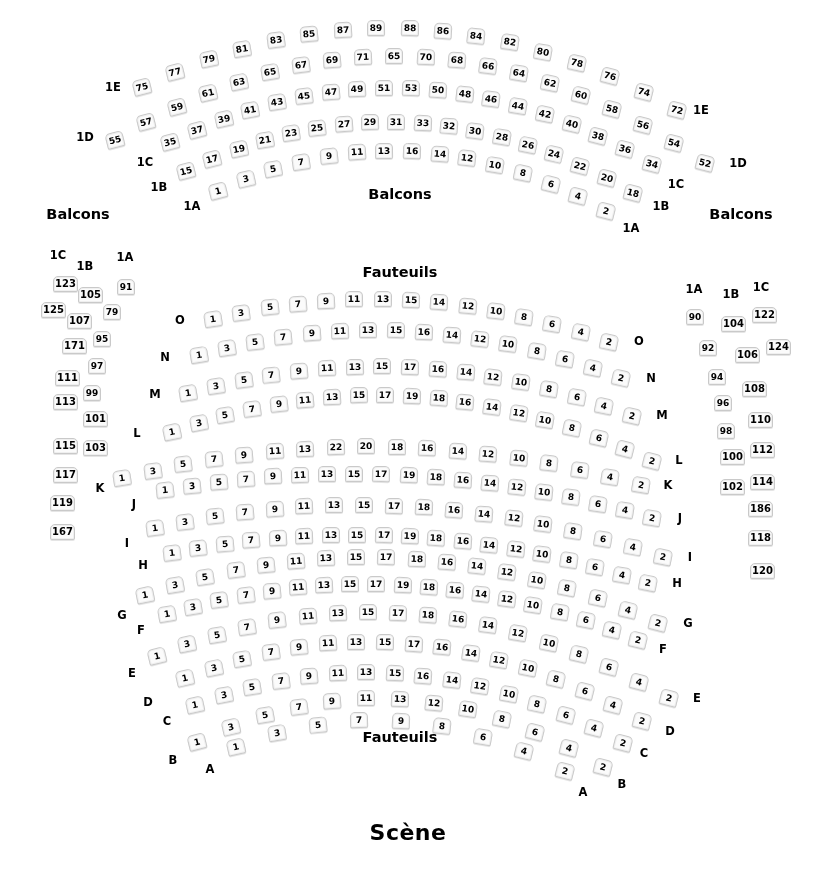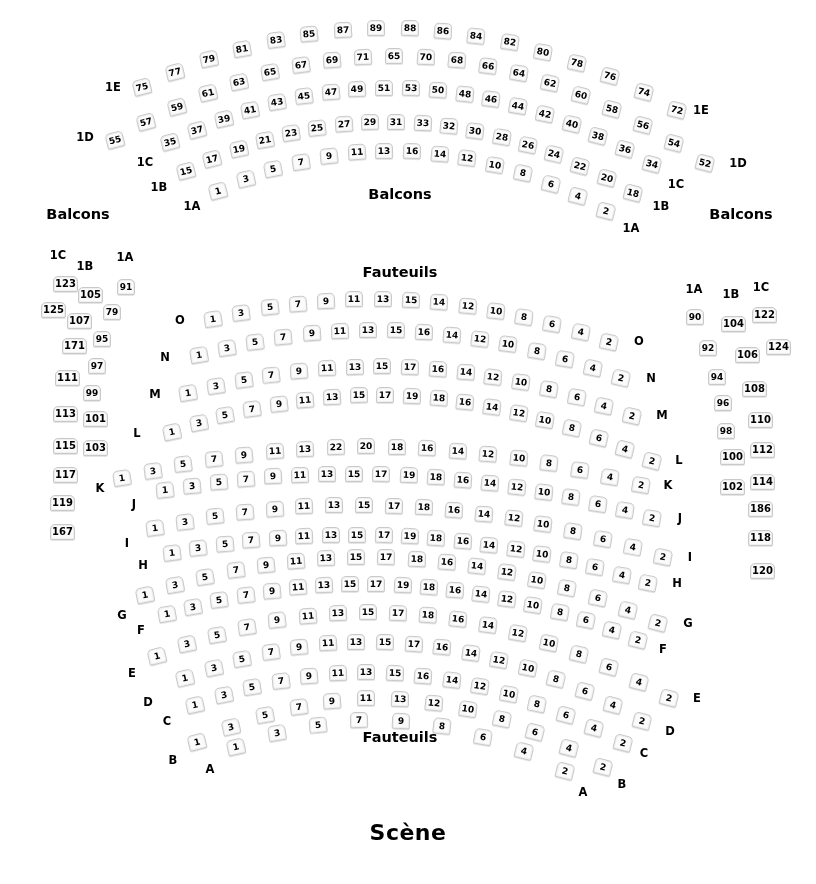--- a/index.html
+++ b/index.html
@@ -414,21 +414,21 @@
       <div class="seat" style="left: 103px; top: 304px;">79</div>
       <div class="seat" style="left: 93px; top: 331px;">95</div>
       <div class="seat" style="left: 88px; top: 358px;">97</div>
       <div class="seat" style="left: 83px; top: 385px;">99</div>
       <div class="seat w3" style="left: 83px; top: 411px;">101</div>
       <div class="seat w3" style="left: 83px; top: 440px;">103</div>
       <div class="seat w3" style="left: 78px; top: 287px;">105</div>
       <div class="seat w3" style="left: 67px; top: 313px;">107</div>
       <div class="seat w3" style="left: 62px; top: 338px;">171</div>
       <div class="seat w3" style="left: 55px; top: 370px;">111</div>
-      <div class="seat w3" style="left: 53px; top: 406px;">113</div>
+      <div class="seat w3" style="left: 53px; top: 394px;">113</div>
       <div class="seat w3" style="left: 53px; top: 438px;">115</div>
       <div class="seat w3" style="left: 53px; top: 467px;">117</div>
       <div class="seat w3" style="left: 50px; top: 495px;">119</div>
       <div class="seat w3" style="left: 50px; top: 524px;">167</div>
       <div class="seat w3" style="left: 53px; top: 276px;">123</div>
       <div class="seat w3" style="left: 41px; top: 302px;">125</div>
       <div class="rlabel" style="left: 694px; top: 289px;">1A</div>
       <div class="rlabel" style="left: 731px; top: 294px;">1B</div>
       <div class="rlabel" style="left: 761px; top: 287px;">1C</div>
       <div class="seat" style="left: 686px; top: 309px;">90</div>

